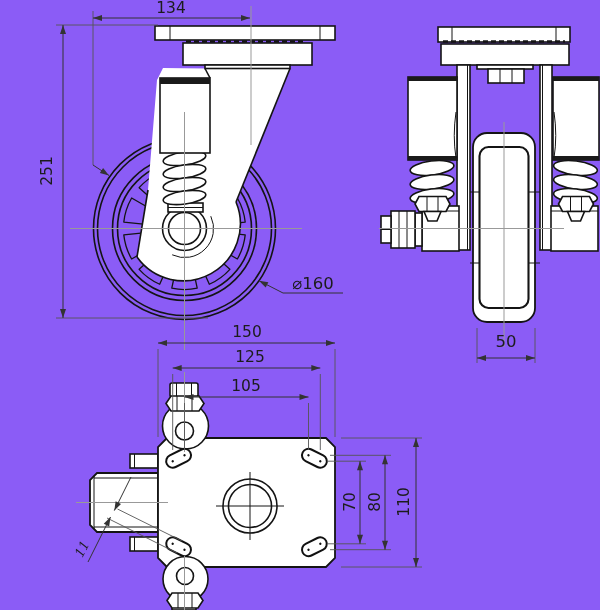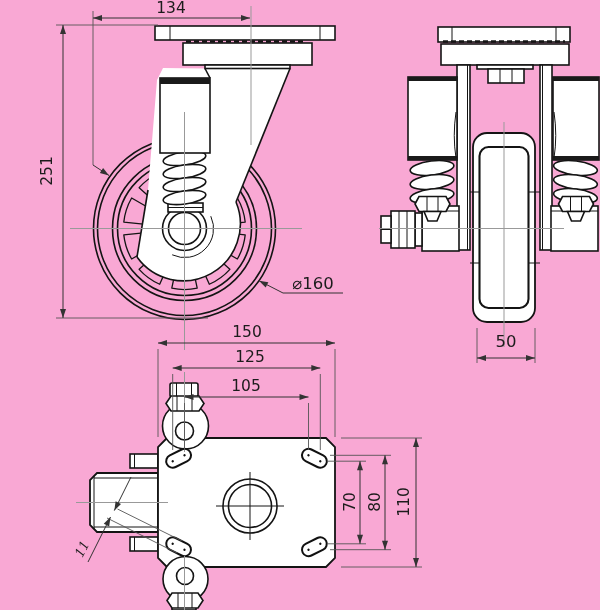--- a/index.html
+++ b/index.html
@@ -1,16 +1,16 @@
 <!DOCTYPE html>
 <html><head>
 <meta charset="utf-8">
 <style>
   html,body{margin:0;padding:0;background:#ffffff;}
-  .stage{width:600px;height:610px;background:#f9a8d4;position:relative;overflow:hidden;}
+  .stage{width:600px;height:610px;background:#8b5cf6;position:relative;overflow:hidden;}
   svg{display:block;}
   text{font-family:"DejaVu Sans","Liberation Sans",sans-serif;fill:#1c1c1c;}
   .dimtxt{font-size:15.5px;}
   .dimtxt-big{font-size:16.5px;}
   .dimtxt-it{font-size:13px;font-style:italic;font-family:"DejaVu Serif","Liberation Serif",serif;}
   .obj{stroke:#141414;stroke-width:1.6;fill:none;}
   .objw{stroke:#141414;stroke-width:1.6;fill:#ffffff;}
   .objw2{stroke:#141414;stroke-width:1.8;fill:#ffffff;}
   .thin{stroke:#141414;stroke-width:1;fill:none;}
   .heavy{fill:#1a1a1a;stroke:none;}

